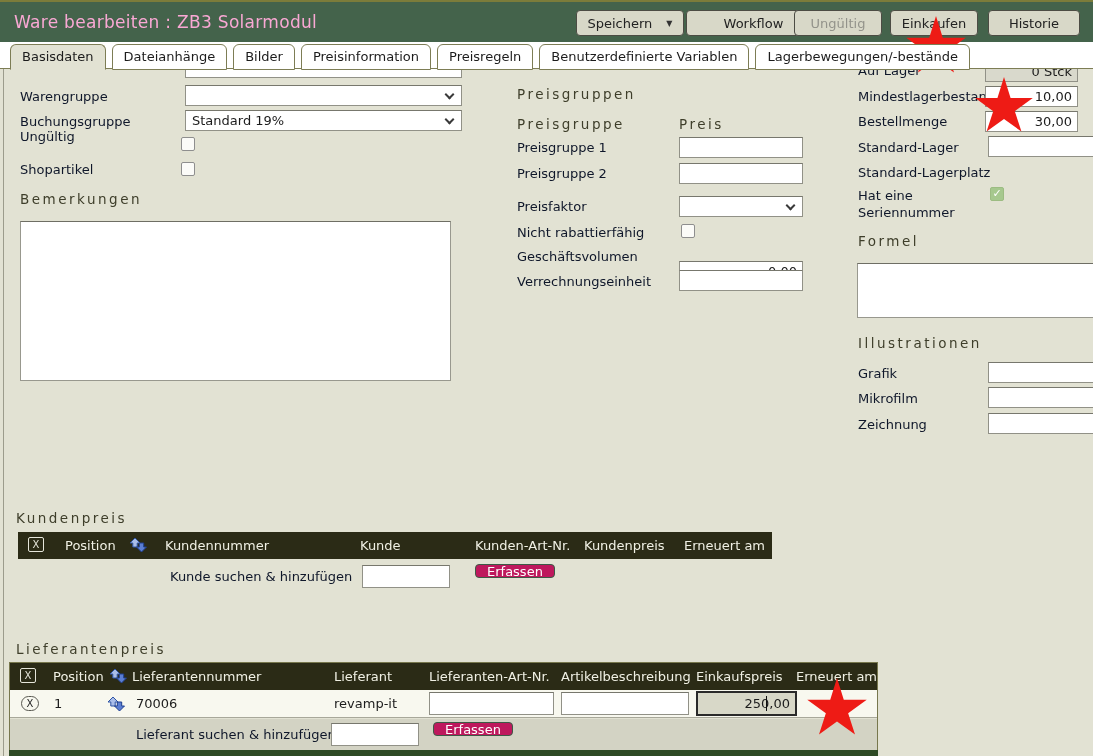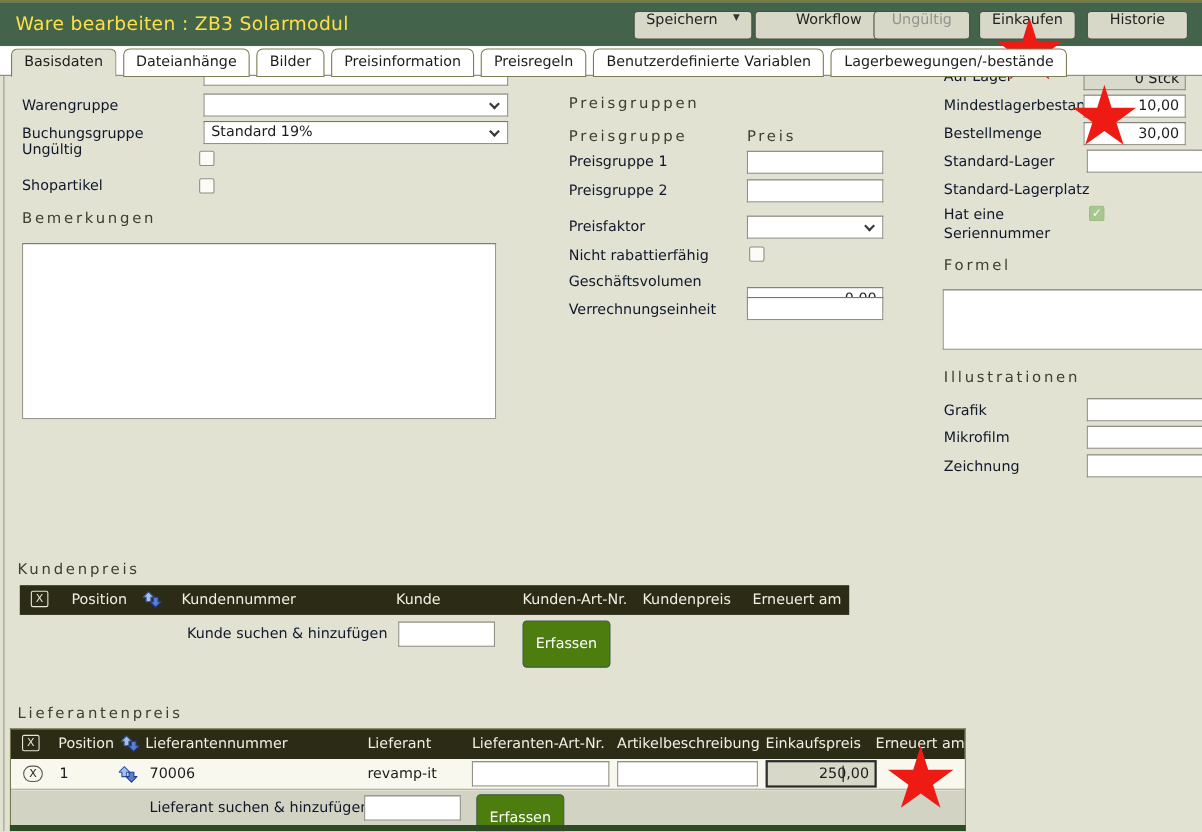--- a/index.html
+++ b/index.html
@@ -6,24 +6,24 @@
   html,body { background:#cfcfc2; }
   .screen {
     position:relative; width:1093px; height:756px; overflow:hidden;
     font-family:"DejaVu Sans","Liberation Sans",sans-serif; font-size:13px; color:#1c1c1c;
     background:#ffffff;
   }
   
   .topline { position:absolute; left:0; top:0; width:100%; height:2px; background:#7c7c3a; }
   
   .topbar { position:absolute; left:0; top:2px; width:100%; height:40px; background:#44634b; }
-  .topbar-title { position:absolute; left:14px; top:10px; font-size:17px; color:#fde047; letter-spacing:0.3px; }
+  .topbar-title { position:absolute; left:14px; top:10px; font-size:17px; color:#f9a8d4; letter-spacing:0.3px; }
   .tbtn {
     position:absolute; top:8px; height:26px; background:#d8d8c8; border:1px solid #4c4c44;
-    border-radius:4px; color:#222; font-size:13px; display:flex; align-items:flex-start; justify-content:center;
+    border-radius:4px; color:#222; font-size:13px; display:flex; align-items:center; justify-content:center;
     gap:12px; cursor:default; padding:0 10px;
   }
   .tbtn .drop { font-size:8px; color:#333; margin-left:2px; }
   .tbtn.disabled { color:#93938b; }
   
   .tabstrip { position:absolute; left:0; top:42px; width:100%; height:27px; background:#ffffff; }
   .tabline { position:absolute; left:0; bottom:0; width:100%; height:1px; background:#7d7d55; }
   .tabs { position:absolute; left:10px; bottom:-1px; display:flex; gap:6px; align-items:flex-end; }
   .tab {
     background:#ffffff; border:1px solid #7d7d55; border-radius:6px 6px 0 0;
@@ -46,22 +46,22 @@
   .selbox .chev { position:absolute; right:8px; top:5px; width:7px; height:7px; border-right:2px solid #3a3a3a; border-bottom:2px solid #3a3a3a; transform:rotate(45deg); }
   .cb { position:absolute; width:14px; height:14px; background:#fbfbf8; border:1.5px solid #8e8e8e; border-radius:2px; }
   .cb.checked { background:#a6c88e; border-color:#9cbc82; color:#fff; font-size:11px; line-height:12px; text-align:center; }
   .cb.checked::after { content:"✓"; }
   
   .thead { position:absolute; background:#2b2b16; color:#f0f0e4; }
   .thcell { position:absolute; top:6px; font-size:13px; white-space:nowrap; }
   .selall { position:absolute; left:10px; top:5px; width:16px; height:15px; border:1px solid #e6e6da; border-radius:2px; color:#e6e6da; font-size:10px; line-height:13px; text-align:center; }
   .rowsel { position:absolute; width:18px; height:15px; border:1px solid #5a5a52; border-radius:8px; color:#222; font-size:10px; line-height:13px; text-align:center; }
   .greenbtn {
-    position:absolute; background:#4d7c0f; color:#fff; border:1px solid #3c5a46; border-radius:4px;
-    font-size:13px; display:flex; align-items:center; justify-content:center; padding:0 11px; height:43px; cursor:default;
+    position:absolute; background:#be185d; color:#fff; border:1px solid #3c5a46; border-radius:4px;
+    font-size:13px; display:flex; align-items:center; justify-content:center; padding:0 11px; height:14px; cursor:default;
   }
   .sorticon { position:absolute; width:17px; height:16px; }
   .star { position:absolute; pointer-events:none; }
   .star polygon { fill:#ee1b15; }
   .caret { position:absolute; width:1px; height:15px; background:#101010; }
   .cell-txt { position:absolute; font-size:13px; white-space:nowrap; color:#1c1c1c; }
   .botbar { position:absolute; left:0; bottom:0; width:100%; height:6px; background:#2d4a24; }
 </style>
 </head>
 <body>

